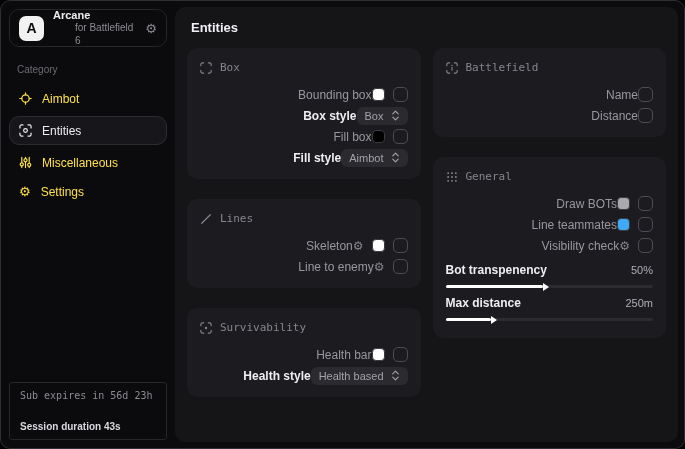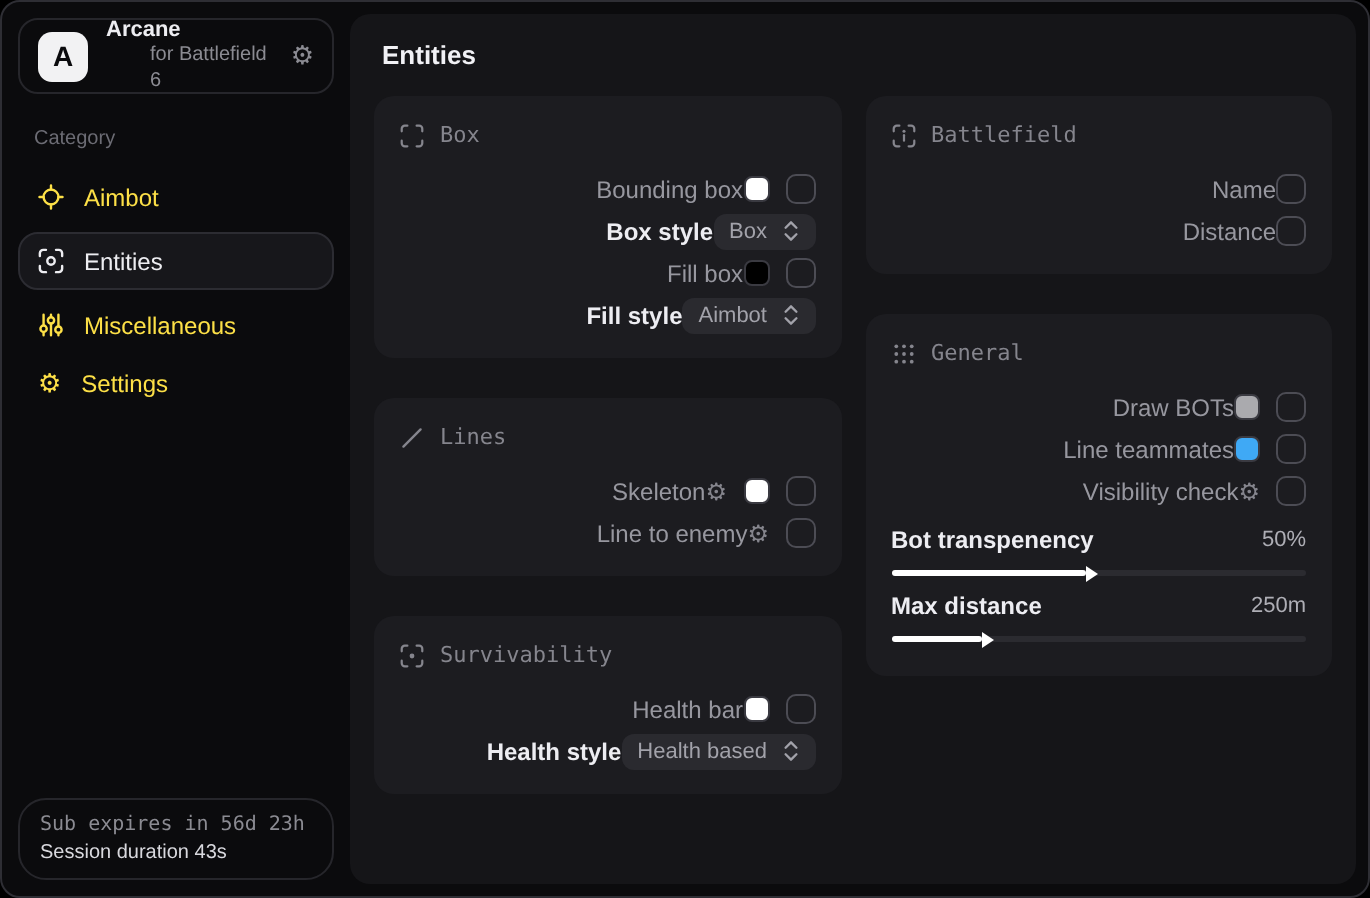--- a/index.html
+++ b/index.html
@@ -28,24 +28,24 @@
   .nav { display: flex; flex-direction: column; }
   .nav-item {
     display: flex; align-items: center; gap: 10px; height: 29px; padding: 0 9px;
     font-size: 12px; color: #fde047; border: 1px solid transparent; border-radius: 10px;
     cursor: pointer;
   }
   .nav-item.active { background: #17171b; border-color: #2c2c32; color: #ededf1; margin: 3px 0; }
   .nav-item .gear-glyph { font-size: 13px; line-height: 1; }
   .sub-card {
     position: absolute; left: 8px; right: 8px; bottom: 8px;
-    border: 1px solid #26262b; border-radius: 14px; padding: 7px 10px;
+    border: 1px solid #26262b; border-radius: 3px; padding: 7px 10px;
   }
   .sub-line1 { font-family: "DejaVu Sans Mono", monospace; font-size: 10px; color: #8b8b92; }
-  .sub-line2 { font-size: 10px; font-weight: 400; color: #d9d9de; margin-top: 3px; }
+  .sub-line2 { font-size: 10px; font-weight: 700; color: #d9d9de; margin-top: 20px; }
   
   .main {
     position: absolute; left: 174px; top: 6px; right: 6px; bottom: 6px;
     background: #151518; border-radius: 10px; padding: 13px 12px 12px;
   }
   .page-title { color: #f1f1f5; font-size: 13px; font-weight: 700; margin: 0 4px 13px; }
   .columns { display: grid; grid-template-columns: 1fr 1fr; gap: 12px; align-items: start; }
   .col { display: flex; flex-direction: column; gap: 20px; }
   .card { background: #1c1c20; border-radius: 10px; padding: 10px 13px 11px; }
   .card-header {

